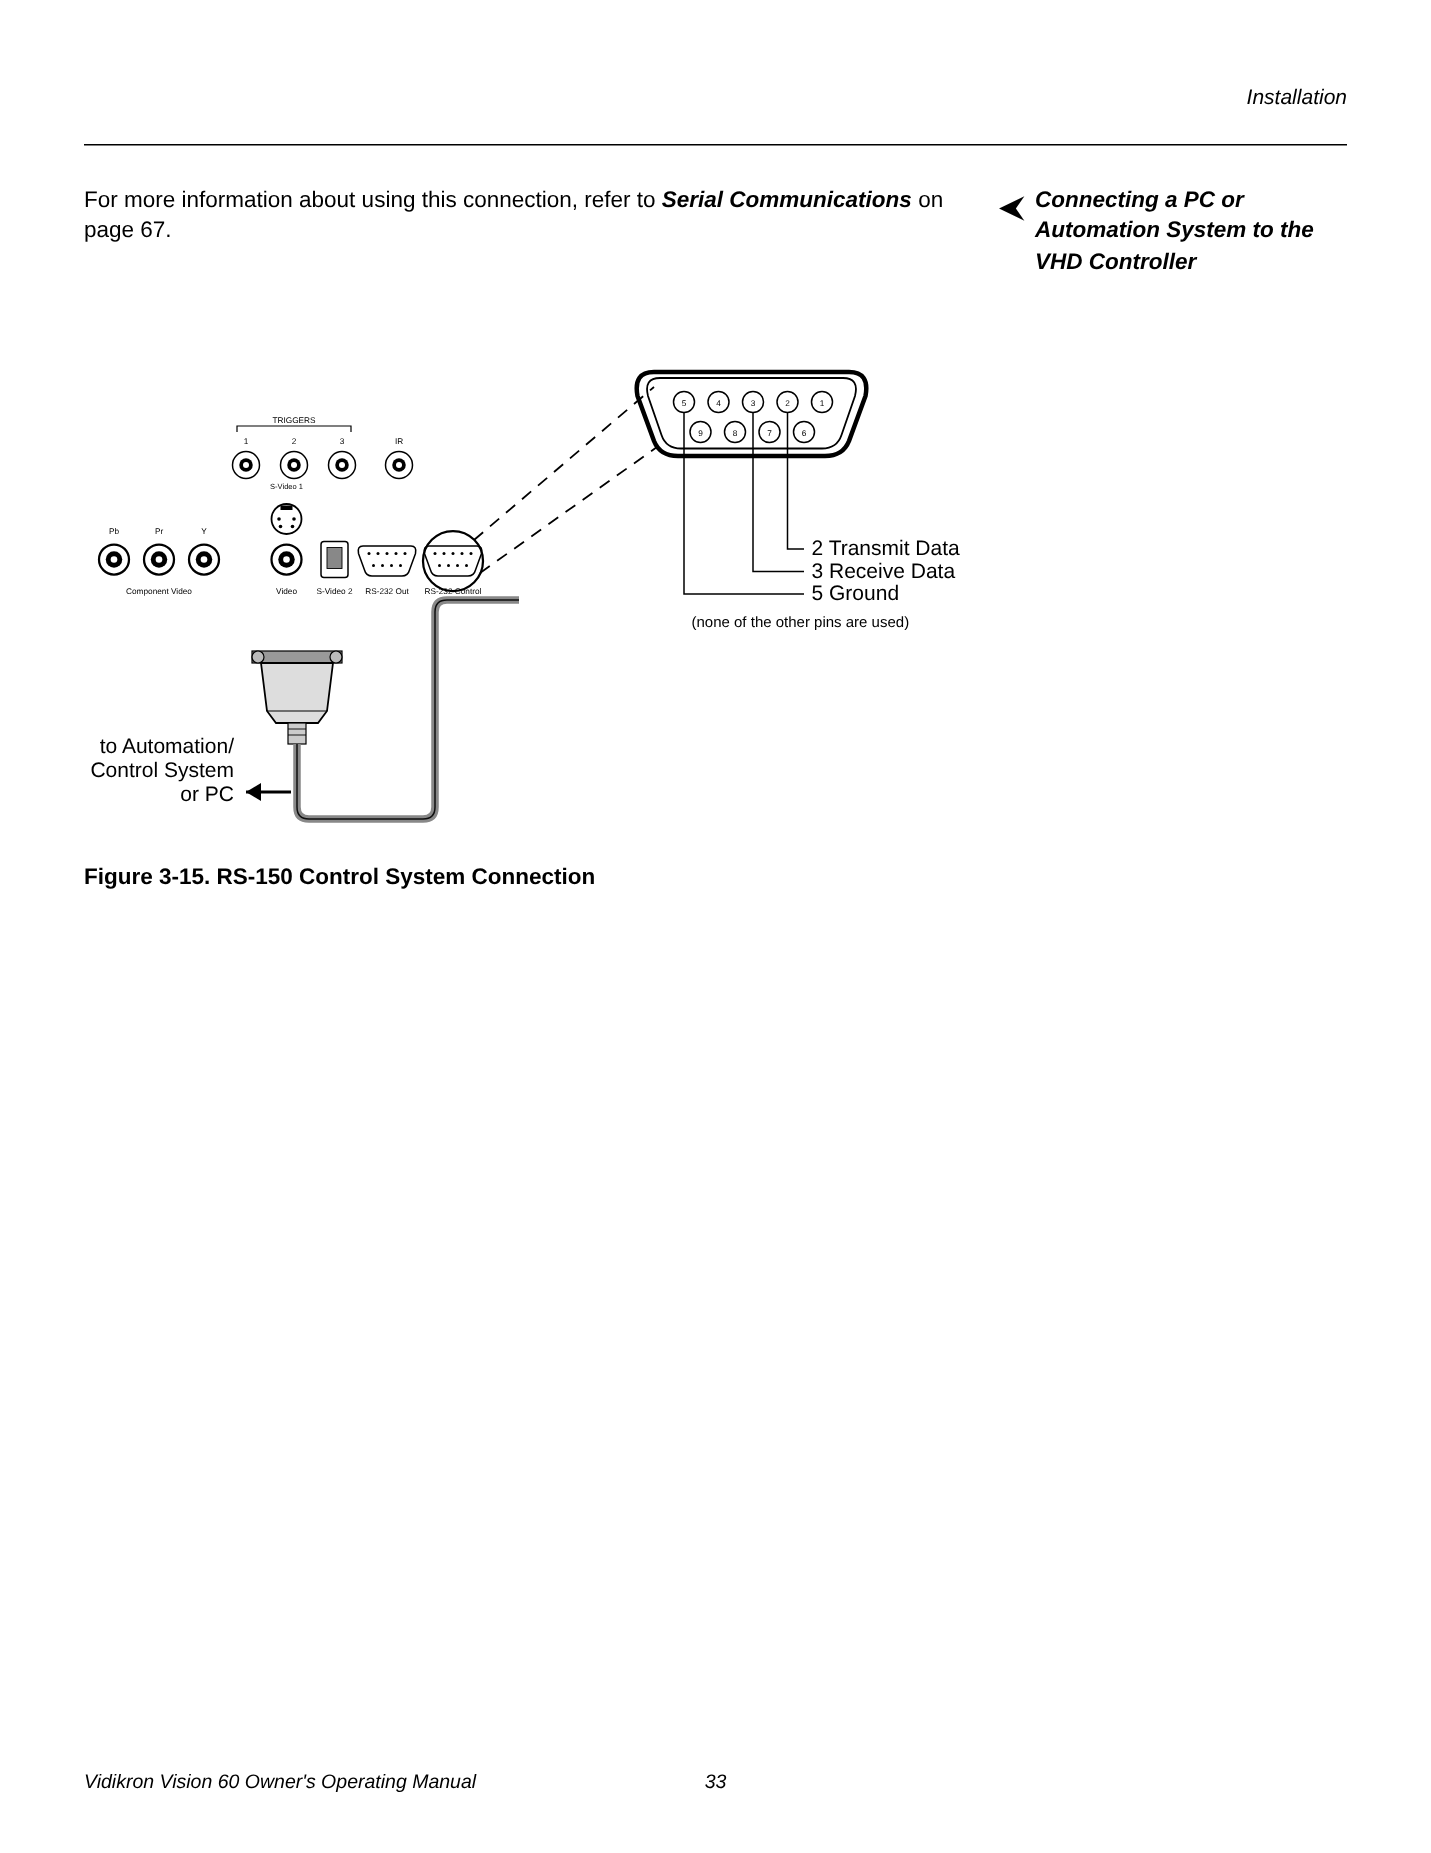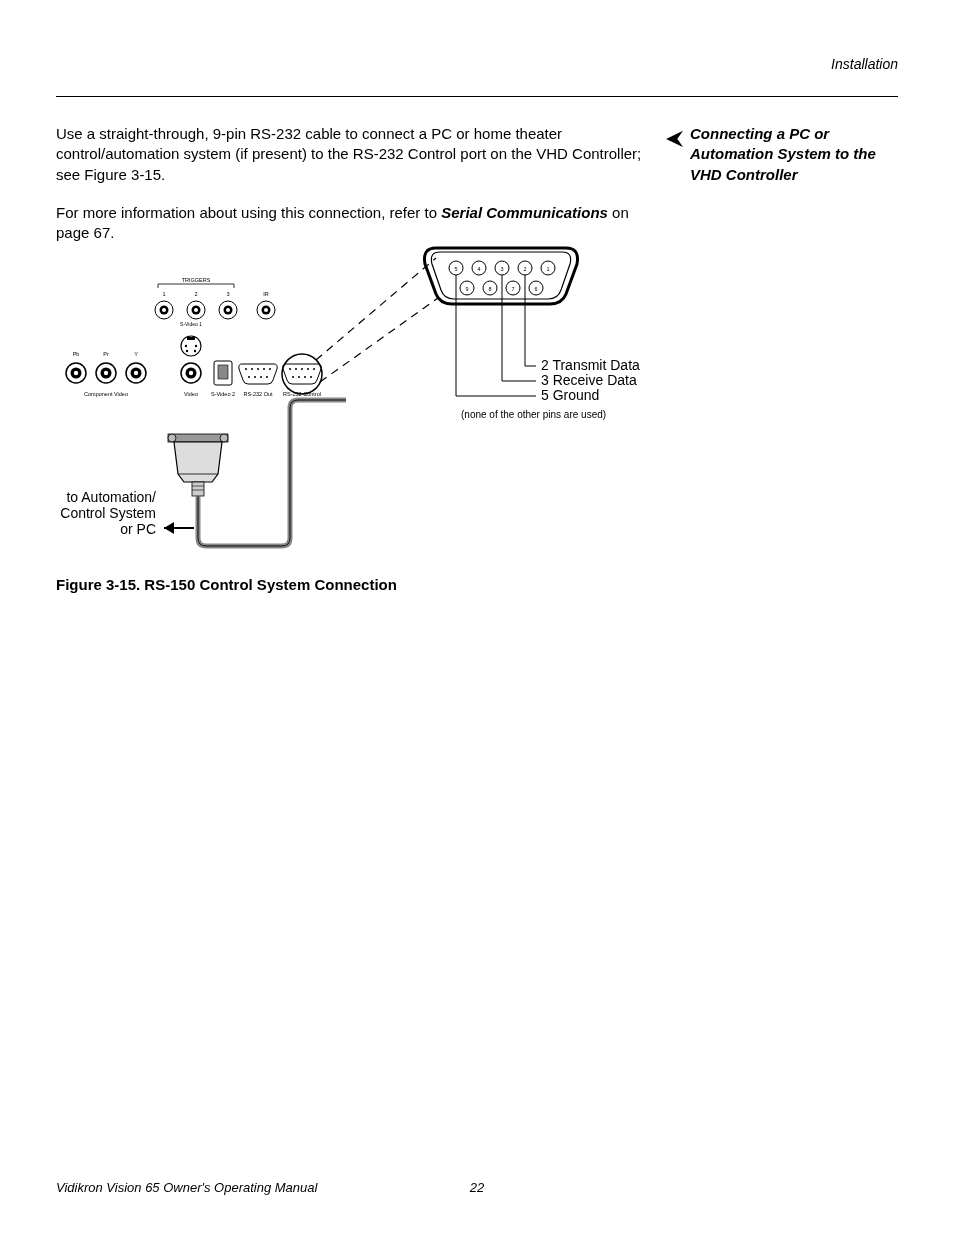--- a/index.html
+++ b/index.html
@@ -28,21 +28,20 @@
 <div class="page">
   <div class="header-right">Installation</div>
   <div class="hr"></div>
 
   <div class="sidebar">
     <span class="arrow">⮜</span>
     <span>Connecting a PC or Automation System to the VHD Controller</span>
   </div>
 
   <div class="body-col">
-    <p>Use a straight-through, 9-pin RS-232 cable to connect a PC or home theater control/automation system (if present) to the RS-232 Control port on the VHD Controller; see Figure 3-15.</p>
     <p>
       <span>For more information about using this connection, refer to </span><b>Serial Communications</b><span> on page 67.</span>
     </p>
   </div>
 
   <div class="figure-area">
     <svg width="650" height="320">
 
       <g>
 
@@ -208,16 +207,16 @@
         <line x1="138" y1="290" x2="108" y2="290" stroke="#000" stroke-width="2"></line>
         <polygon points="108,290 118,284 118,296" fill="#000"></polygon>
       </g>
 
     </svg>
   </div>
 
   <div class="figure-caption">Figure 3-15. RS-150 Control System Connection</div>
 
   <div class="footer">
-    <span class="footer-left">Vidikron Vision 65 Owner's Operating Manual</span>
-    <span class="footer-center">22</span>
+    <span class="footer-left">Vidikron Vision 60 Owner's Operating Manual</span>
+    <span class="footer-center">33</span>
   </div>
 </div>
 
 </body></html>

